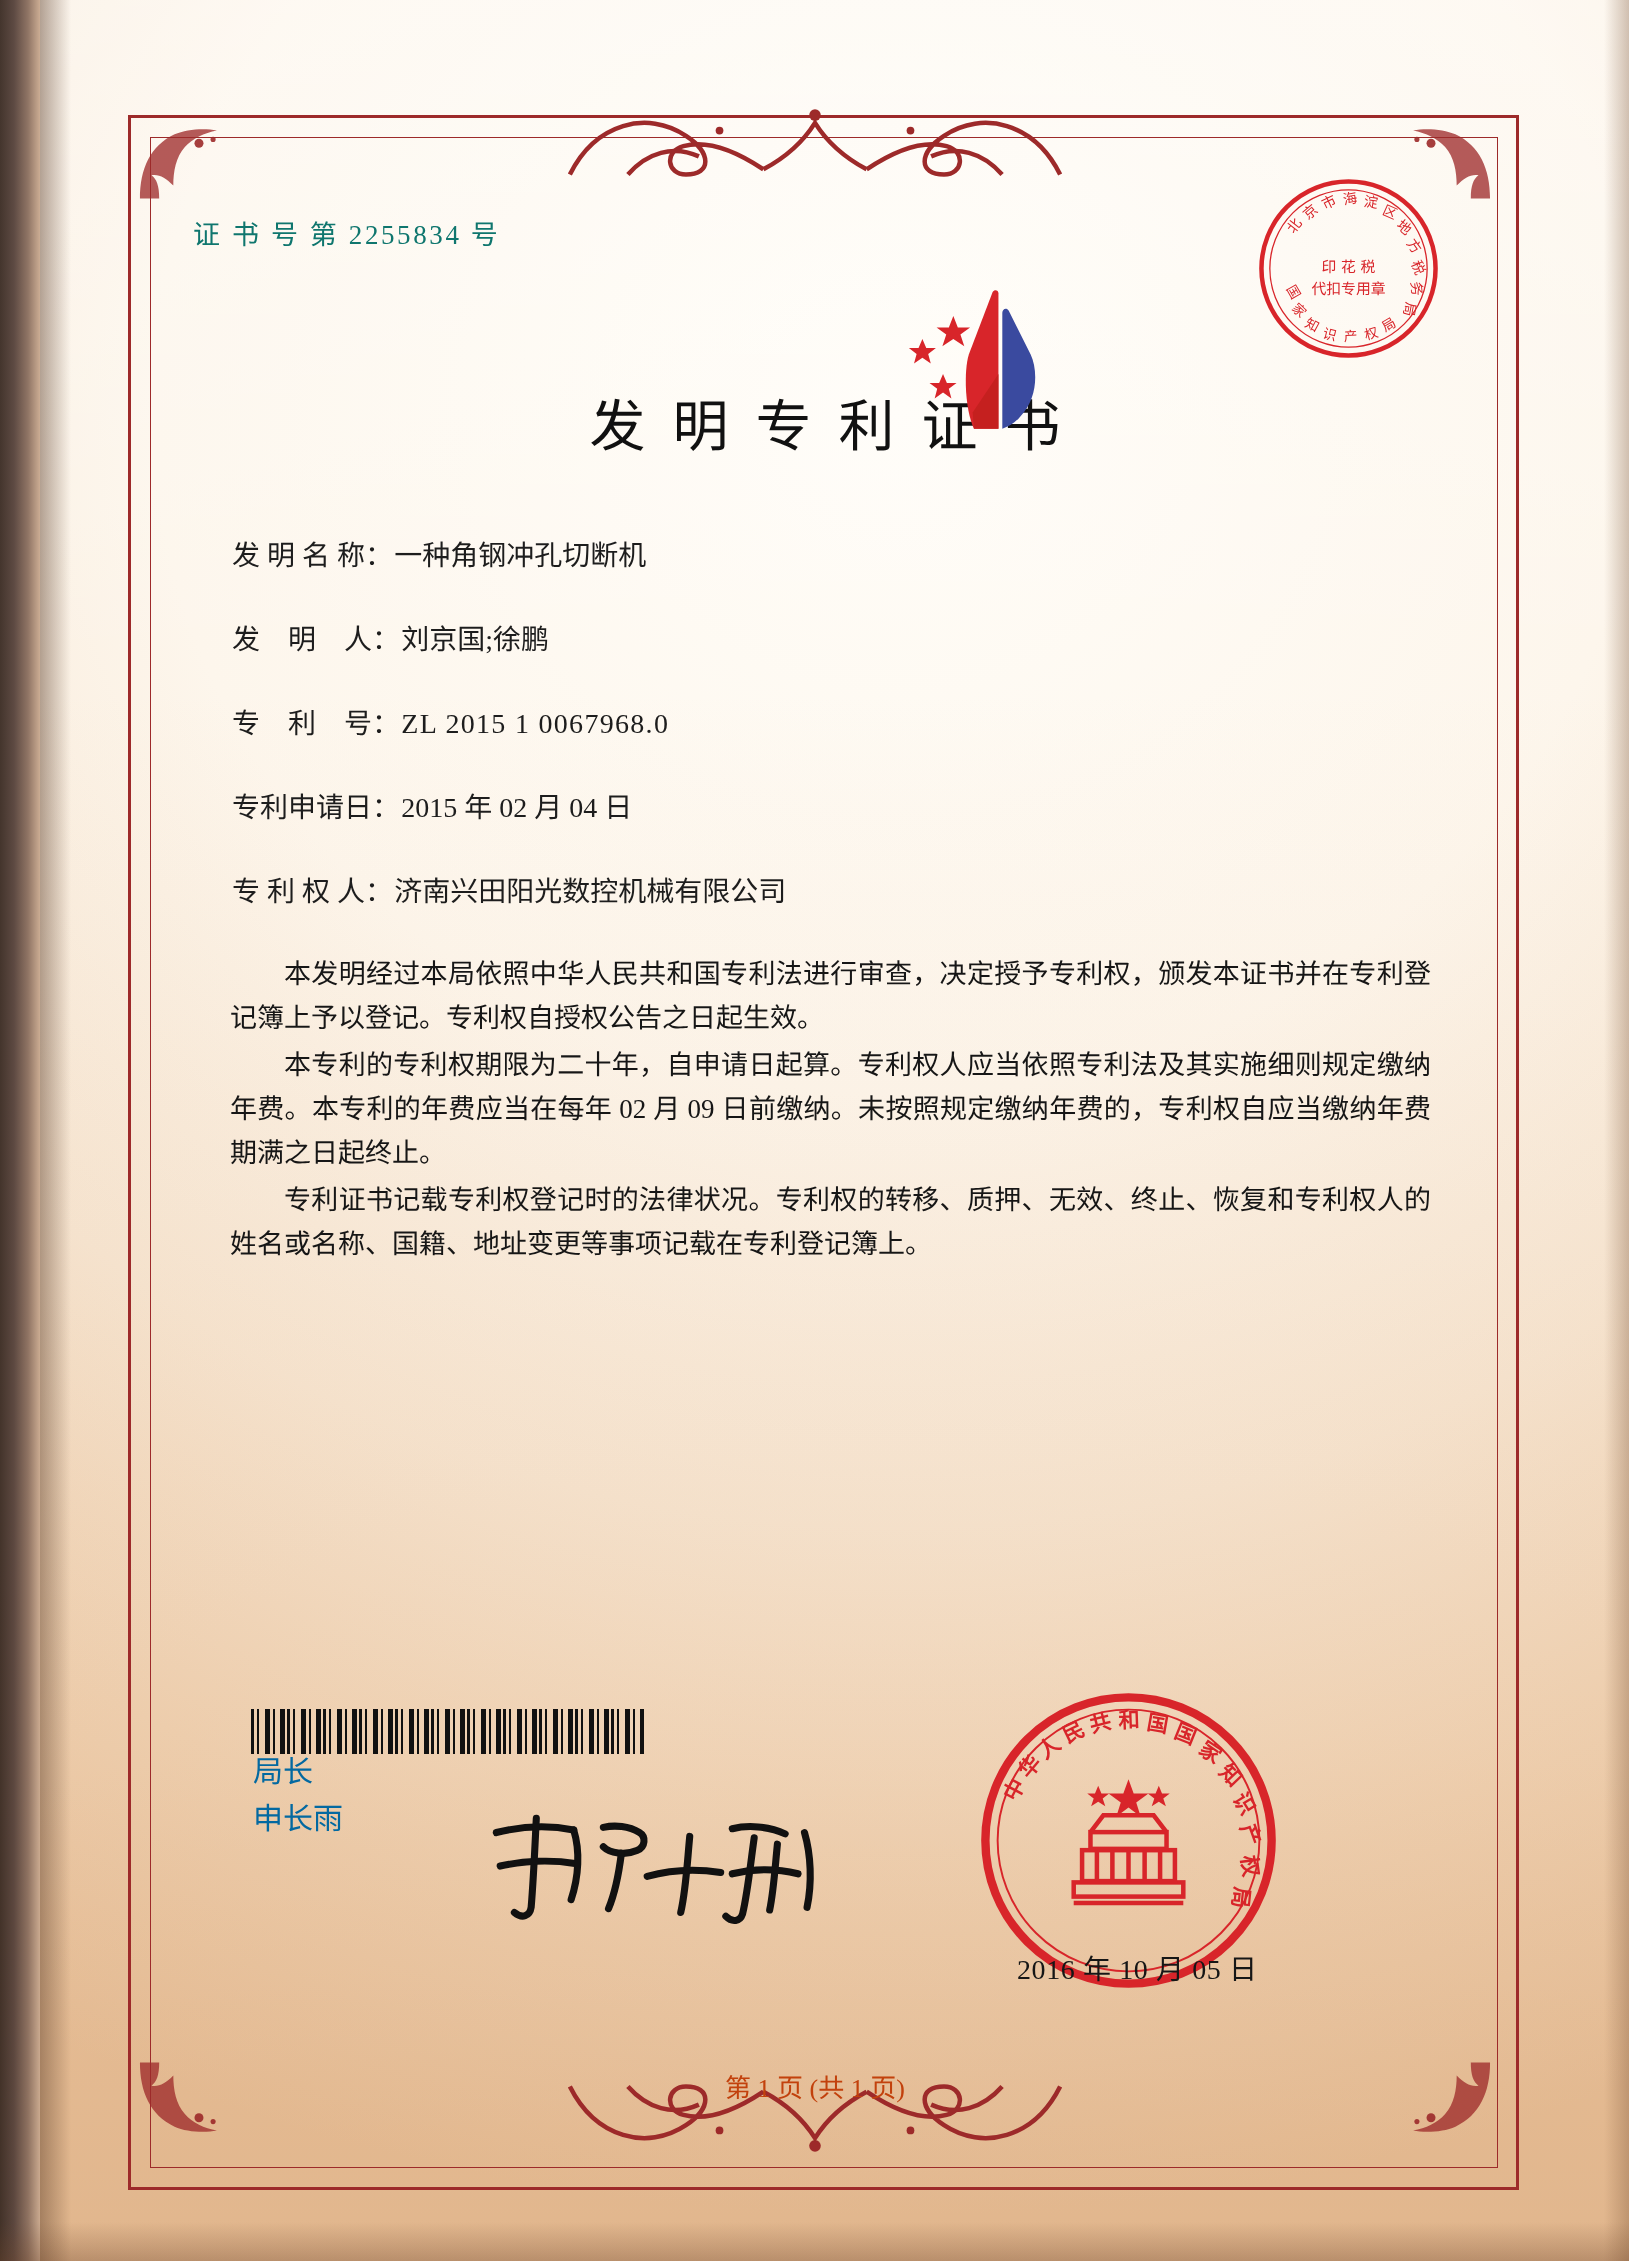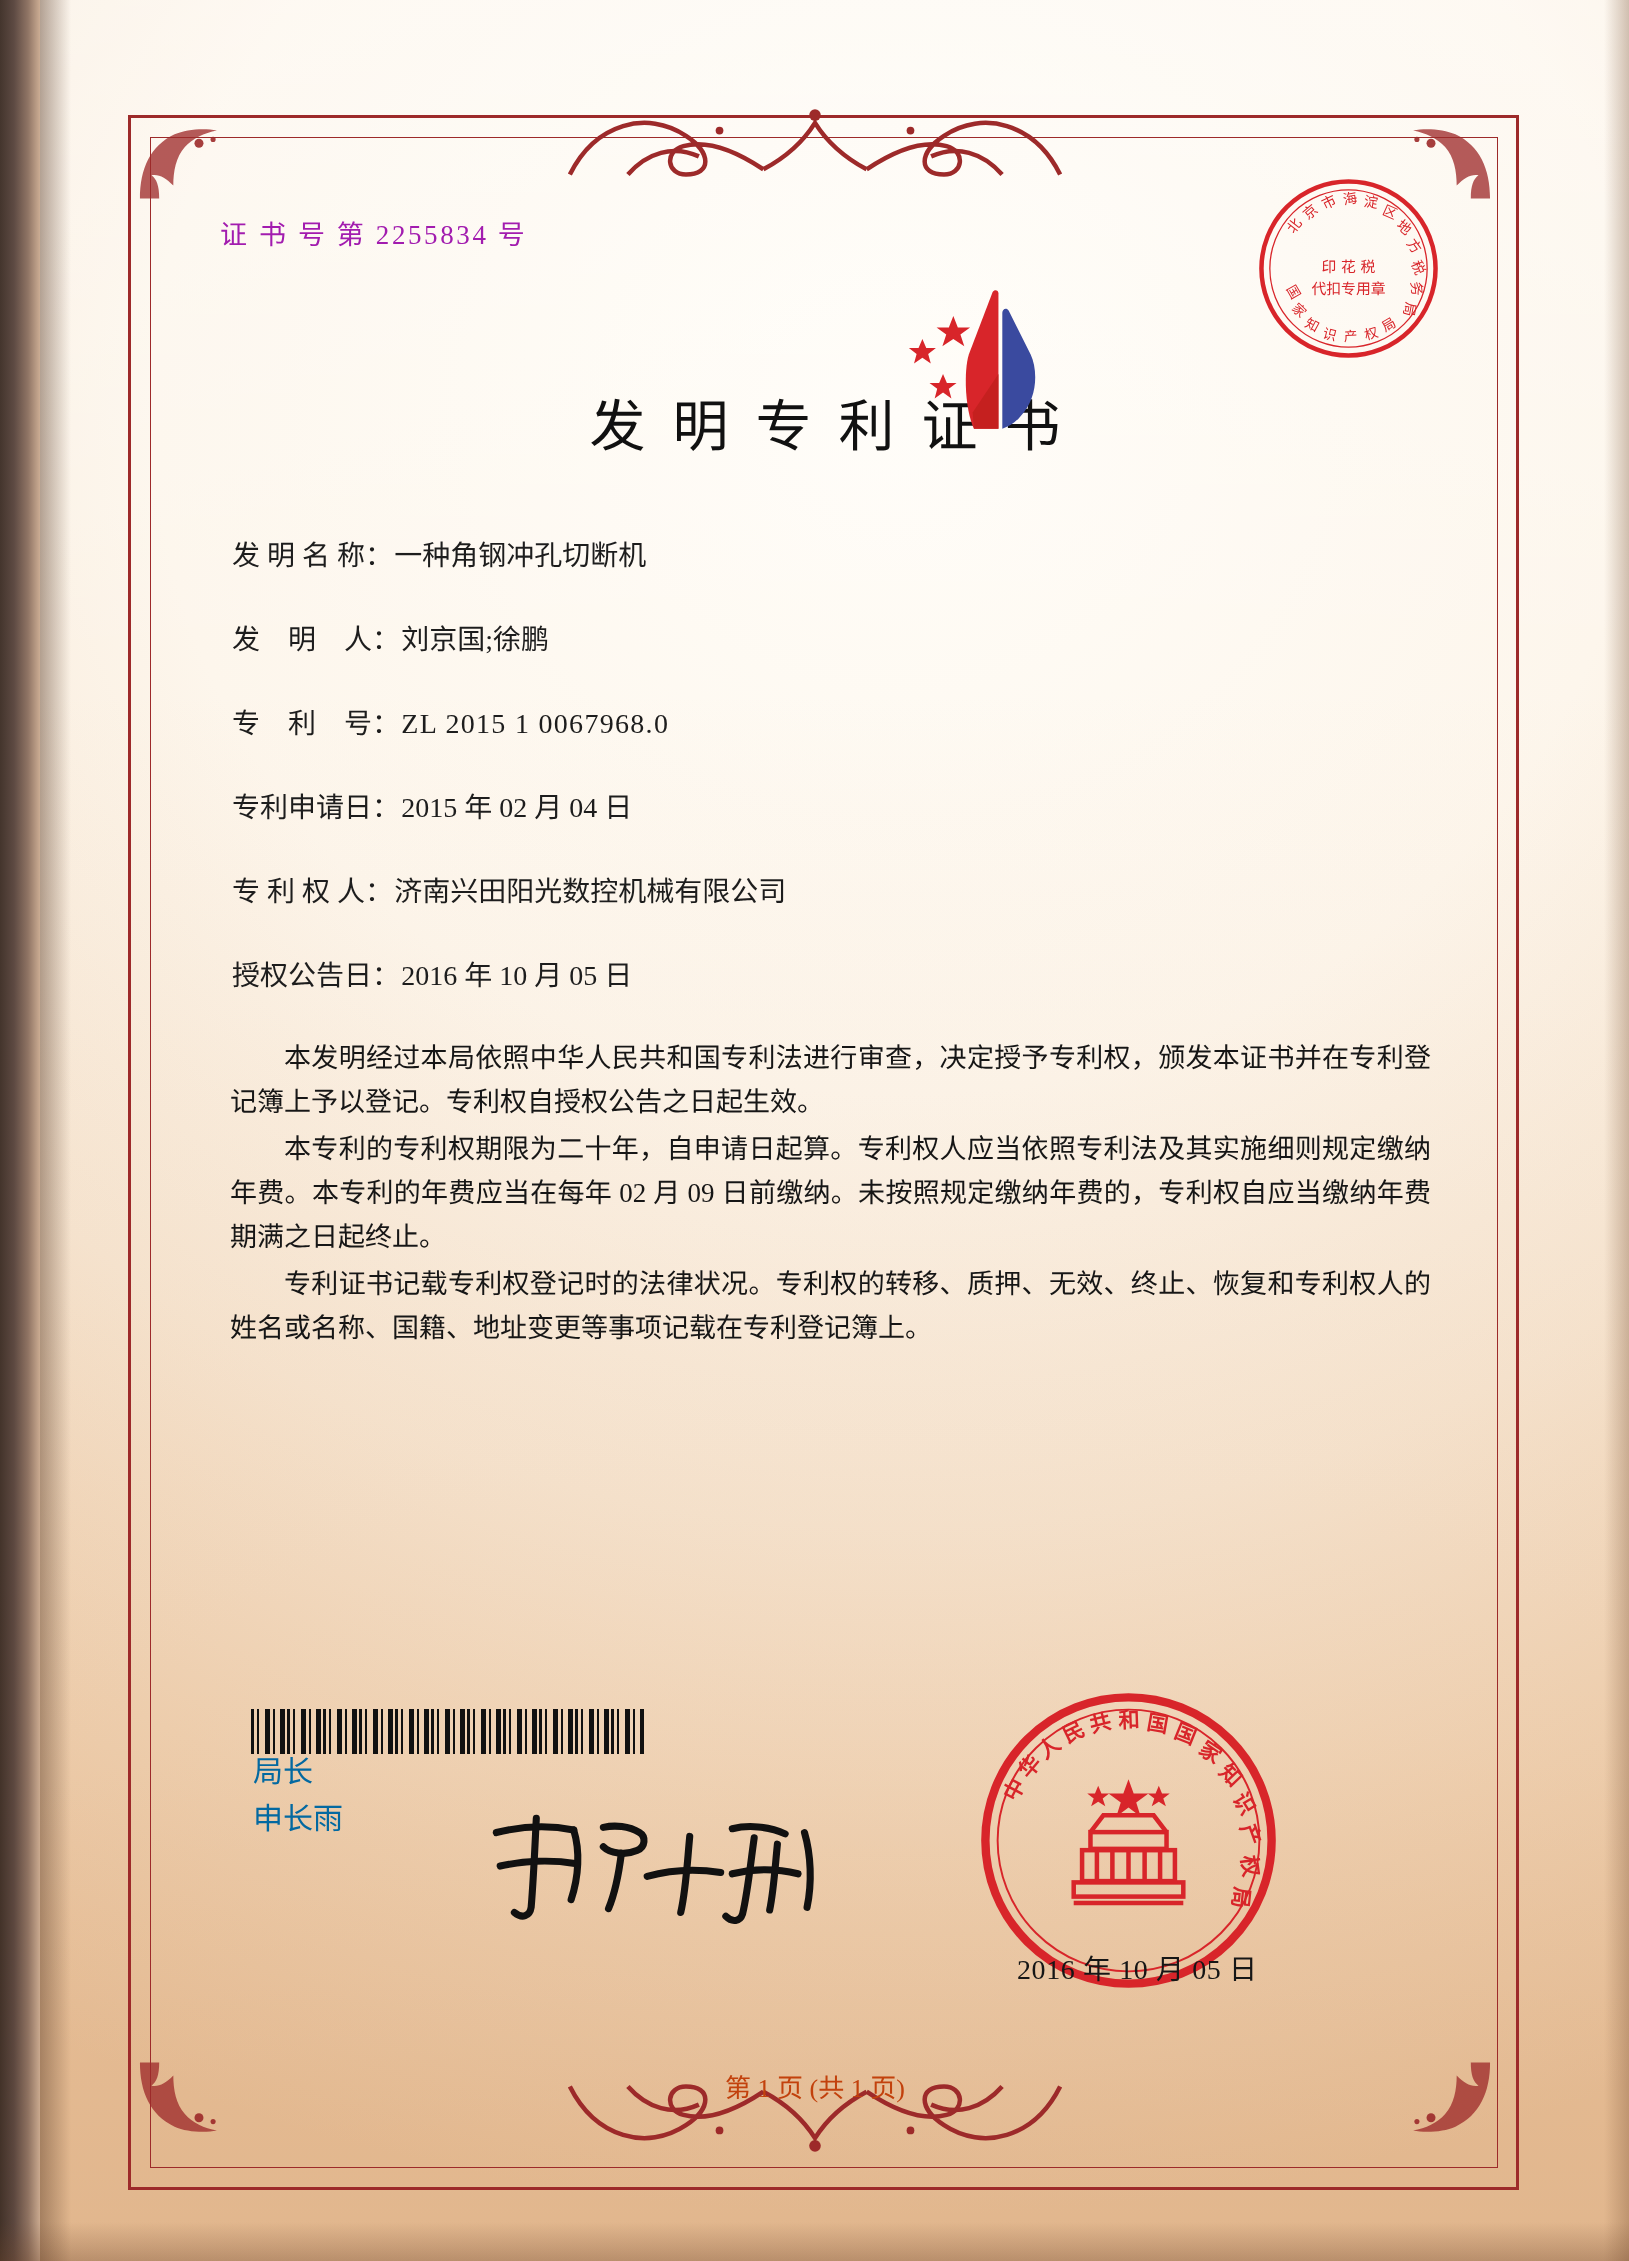--- a/index.html
+++ b/index.html
@@ -105,22 +105,21 @@
 
   
   .content {
     position: absolute;
     left: 193px; top: 213px;
     width: 1264px;
   }
   .cert-no {
     font-size: 27px;
     letter-spacing: 2.6px;
-    color: #a21caf;
-    margin-left: 27px;
+    color: #0f766e;
   }
   .logo {
     position: absolute;
     left: 683px;
     top: 64px;
     width: 232px;
     height: 168px;
   }
   .logo svg { width: 100%; height: 100%; display: block; }
 
@@ -365,23 +364,20 @@
       </div>
       <div class="field">
         <span class="label">专　利　号：</span><span class="value mono">ZL 2015 1 0067968.0</span>
       </div>
       <div class="field">
         <span class="label">专利申请日：</span><span class="value">2015 年 02 月 04 日</span>
       </div>
       <div class="field">
         <span class="label">专 利 权 人：</span><span class="value">济南兴田阳光数控机械有限公司</span>
       </div>
-      <div class="field">
-        <span class="label">授权公告日：</span><span class="value">2016 年 10 月 05 日</span>
-      </div>
     </div>
 
     <div class="body-text">
       <p>本发明经过本局依照中华人民共和国专利法进行审查，决定授予专利权，颁发本证书并在专利登记簿上予以登记。专利权自授权公告之日起生效。</p>
       <p>本专利的专利权期限为二十年，自申请日起算。专利权人应当依照专利法及其实施细则规定缴纳年费。本专利的年费应当在每年 02 月 09 日前缴纳。未按照规定缴纳年费的，专利权自应当缴纳年费期满之日起终止。</p>
       <p>专利证书记载专利权登记时的法律状况。专利权的转移、质押、无效、终止、恢复和专利权人的姓名或名称、国籍、地址变更等事项记载在专利登记簿上。</p>
     </div>
   </div>
 
   <div class="barcode"></div>

